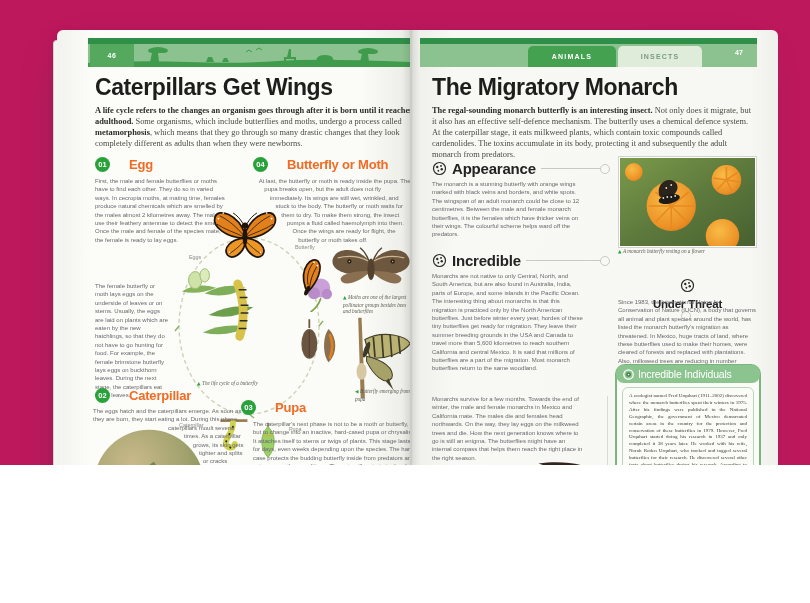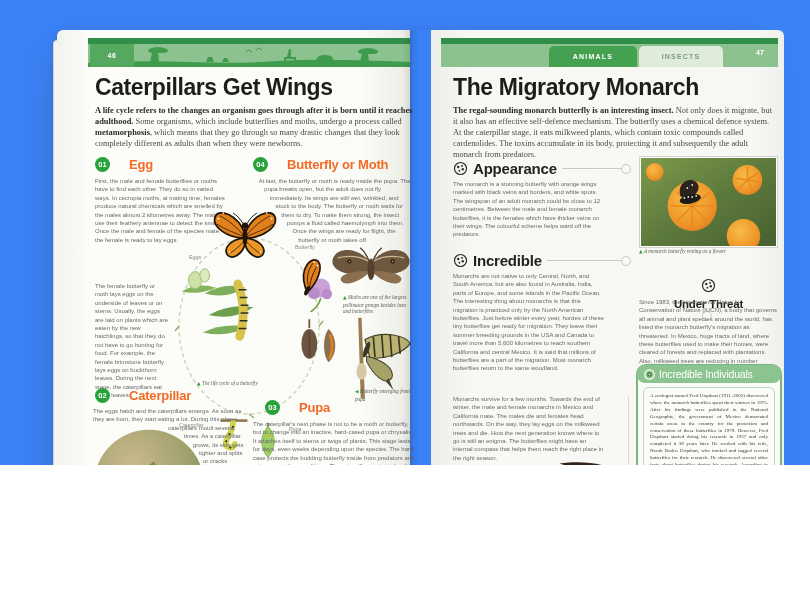--- a/index.html
+++ b/index.html
@@ -1,24 +1,24 @@
 <!DOCTYPE html>
 <html><head>
 <meta charset="utf-8">
 <style>
   html,body{margin:0;padding:0;}
-  .stage{position:relative;width:810px;height:465px;background:#3b82f6;overflow:hidden;
+  .stage{position:relative;width:810px;height:465px;background:#be185d;overflow:hidden;
          font-family:"Liberation Sans",sans-serif;}
   .book{position:absolute;left:57px;top:30px;width:706px;height:537px;border-radius:6px;
         box-shadow:0 22px 38px -8px rgba(50,55,65,.45),0 4px 10px rgba(0,0,0,.18);}
   .page{position:absolute;top:0;height:537px;border-radius:6px 0 0 6px;}
   .page-left{left:0;width:353px;background:linear-gradient(90deg,#f2f2ee,#fcfcf9 10%,#fbfbf7 86%,#ececе7 100%);
              background:linear-gradient(90deg,#f2f2ee,#fcfcf9 10%,#fbfbf7 86%,#ecece7 100%);}
-  .page-right{left:374px;width:353px;border-radius:0 6px 6px 0;
-             background:linear-gradient(90deg,#eeeee9 0%,#f8f8f4 12%,#f7f7f3 92%,#efefeb 100%);}
+  .page-right{left:353px;width:353px;border-radius:0 6px 6px 0;
+             background:linear-gradient(90deg,#eeeee9 0%,#f8f8f4 12%,#f7f7f3 92%,#efefeb 100%);padding-left:15px;}
   .spine{position:absolute;left:345px;top:0;width:18px;height:537px;pointer-events:none;
          background:linear-gradient(90deg,rgba(0,0,0,0) 0%,rgba(0,0,0,.08) 40%,rgba(0,0,0,.17) 50%,rgba(0,0,0,.07) 62%,rgba(0,0,0,0) 100%);}
   .stack{position:absolute;background:#f5f5f1;border:1px solid #d2d2cc;}
   .stack.s1{left:8px;right:8px;bottom:-4px;height:5px;border-radius:0 0 4px 4px;border-top:none;}
   .stack.s2{left:16px;right:16px;bottom:-7px;height:4px;border-radius:0 0 4px 4px;border-top:none;background:#ededе8;background:#ededе8;}
   .stack.sl{left:-4px;top:10px;bottom:-2px;width:5px;border-radius:4px 0 0 4px;border-right:none;}
 
   .abs{position:absolute;}
   .band{height:29px;}
   .band .strip{position:absolute;left:0;right:0;top:0;height:6px;background:#2f8f49;}
@@ -254,21 +254,21 @@
      <path d="M30 2 L34 2 L38 98 L33 98 Z" fill="#9b7c50"></path>
      <ellipse cx="34" cy="66" rx="6" ry="10" fill="#d6c8a2"></ellipse>
      <path d="M38 28 C60 16 88 24 92 33 C84 44 62 52 44 50 Z" fill="#b9b273" stroke="#43402a" stroke-width="1.4"></path>
      <path d="M40 48 C58 52 74 62 70 74 C62 84 48 70 40 54 Z" fill="#a7a268" stroke="#43402a" stroke-width="1.2"></path>
      <path d="M66 74 L72 88 L63 78 Z" fill="#43402a"></path>
      <path d="M48 25 L50 49 M58 22 L60 50 M68 22 L70 49 M78 24 L80 45" stroke="#3c3926" stroke-width="2"></path>
      <ellipse cx="40" cy="40" rx="3" ry="10" fill="#3c3926" transform="rotate(20 40 40)"></ellipse>
    </svg>
    <div class="abs cap" style="left:298px;top:358px;width:60px;"><span class="mk">◀ </span><span>Butterfly emerging from pupa</span></div>
 
-   <div class="abs sec-head" style="left:208px;top:370px;">
+   <div class="abs sec-head" style="left:184px;top:370px;">
      <div class="badge">03</div>
      <div class="sec-title-l">Pupa</div>
    </div>
    <div class="abs body-txt" style="left:196px;top:390px;width:162px;">The caterpillar's next phase is not to be a moth or butterfly, but to change into an inactive, hard-cased pupa or chrysalis. It attaches itself to stems or twigs of plants. This stage lasts for days, even weeks depending upon the species. The hard case protects the budding butterfly inside from predators and extreme weather conditions. The caterpillar starts to develop legs, wings, and other organs that will make it a butterfly or moth.</div>
    <div class="abs body-txt" style="left:196px;top:455px;width:162px;">This stage of the insect's life is quite crucial as it is essentially defenceless. Lots of caterpillars do not reach the next stage due to attacks from predators or other challenges such as harsh weather.</div>
   </div>
 
   <div class="page page-right">
    <div class="abs band" style="left:10px;top:8px;width:337px;">
      <div class="strip"></div>

